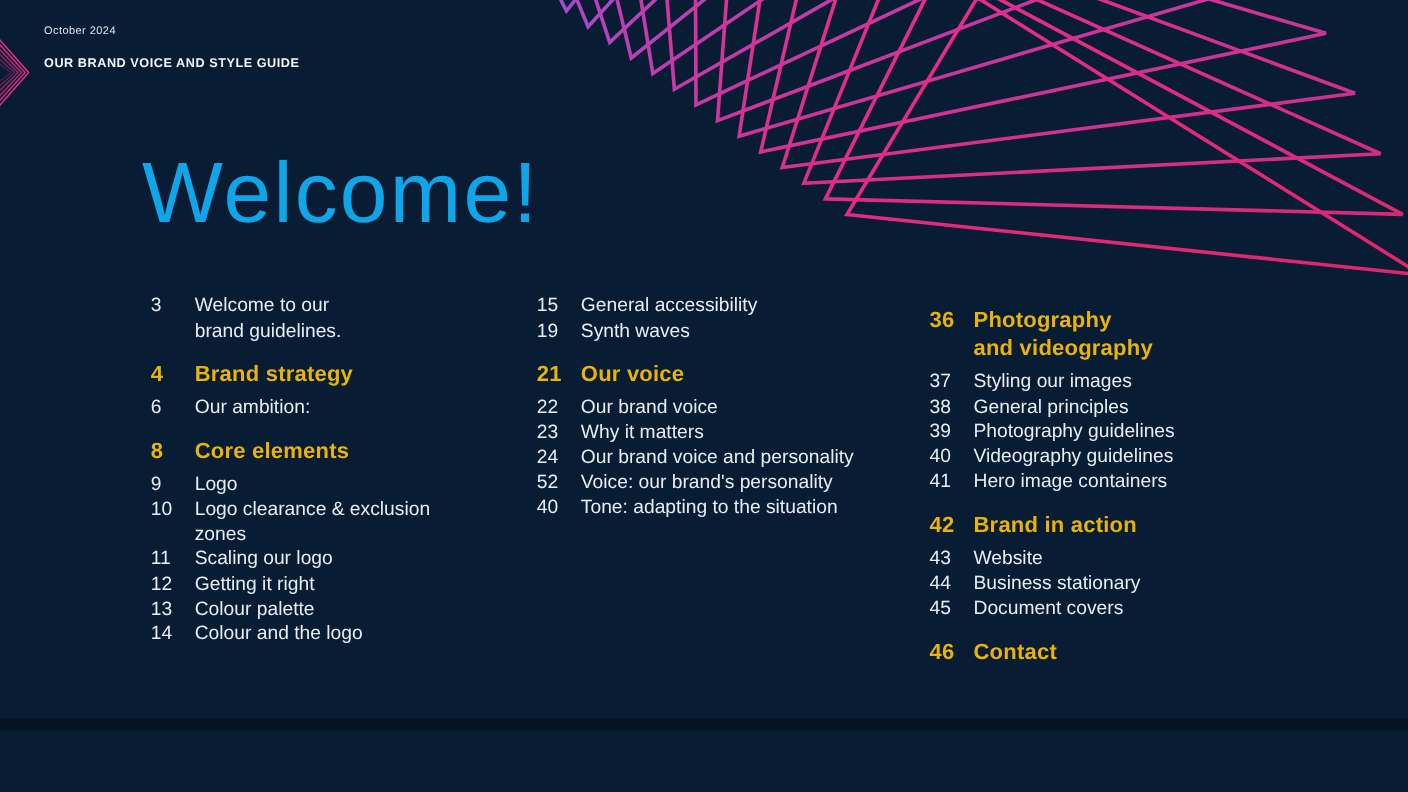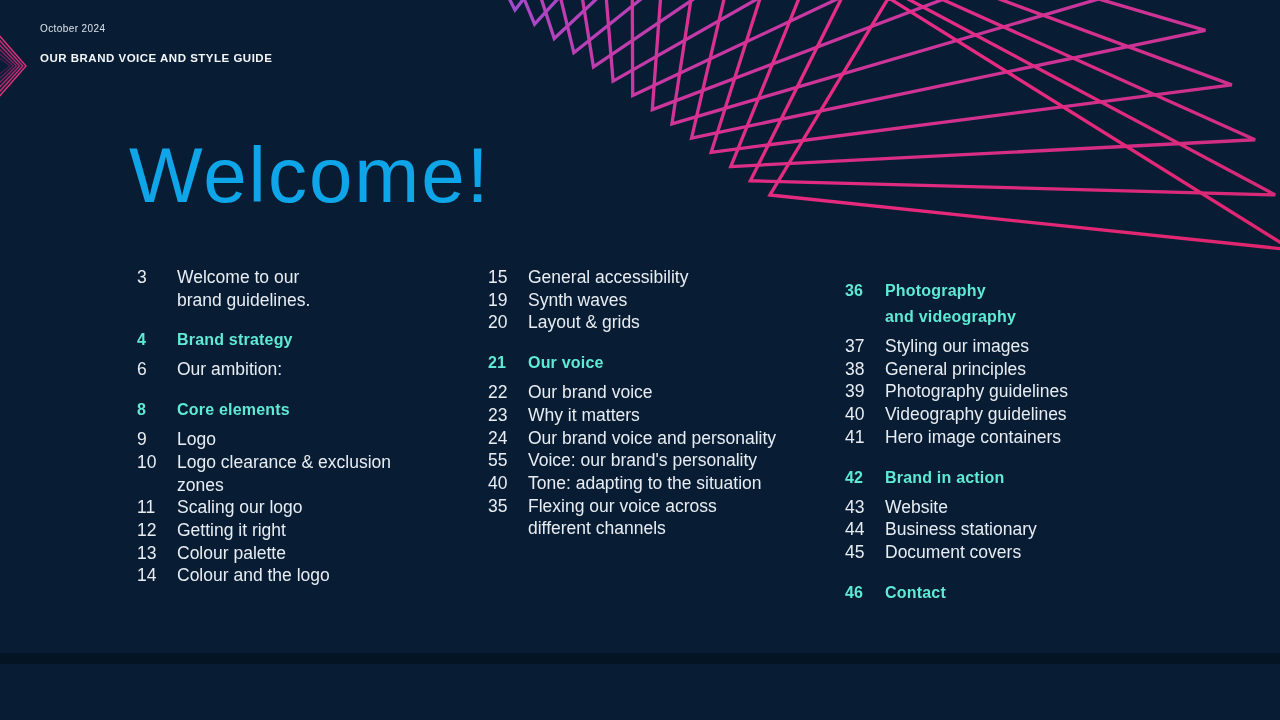--- a/index.html
+++ b/index.html
@@ -15,21 +15,21 @@
     position:absolute;left:129px;top:136px;margin:0;
     font-size:78px;font-weight:100;letter-spacing:2px;color:#0ea5e9;line-height:1;
   }
   .toc-col{position:absolute;top:266px;}
   #col1{left:137px;width:340px;}
   #col2{left:488px;width:345px;}
   #col3{left:845px;width:330px;}
   .toc-row{display:flex;color:#E8EDF3;font-size:17.5px;line-height:22.7px;}
   .toc-row .num{flex:0 0 40px;}
   .toc-row .label{white-space:pre-line;}
-  .toc-header{color:#5eead4;font-weight:bold;font-size:16px;line-height:26px;margin-top:16px;margin-bottom:5px;letter-spacing:.2px;}
+  .toc-header{color:#eab308;font-weight:bold;font-size:20px;line-height:26px;margin-top:16px;margin-bottom:5px;letter-spacing:.2px;}
   .toc-col .toc-header:first-child{margin-top:12px;}
   .footer-line{position:absolute;left:0;top:669px;width:435px;height:3px;background:#EFF3F7;}
   .page-num{position:absolute;left:414px;top:681px;width:32px;text-align:center;font-size:13px;font-weight:bold;color:#E8EDF3;}
   .bottom-band{position:absolute;left:0;bottom:0;width:1280px;height:11px;background:rgba(0,0,0,0.3);}
 </style>
 </head>
 <body>
 
 <div class="slide">
 
@@ -171,52 +171,43 @@
       </div>
     <div class="toc-col" id="col2">
         <div class="toc-row toc-item">
           <span class="num">15</span>
           <span class="label">General accessibility</span>
         </div>
         <div class="toc-row toc-item">
           <span class="num">19</span>
           <span class="label">Synth waves</span>
         </div>
-        <div class="toc-row toc-item">
-          <span class="num">20</span>
-          <span class="label">Layout &amp; grids</span>
-        </div>
         <div class="toc-row toc-header">
           <span class="num">21</span>
           <span class="label">Our voice</span>
         </div>
         <div class="toc-row toc-item">
           <span class="num">22</span>
           <span class="label">Our brand voice</span>
         </div>
         <div class="toc-row toc-item">
           <span class="num">23</span>
           <span class="label">Why it matters</span>
         </div>
         <div class="toc-row toc-item">
           <span class="num">24</span>
           <span class="label">Our brand voice and personality</span>
         </div>
         <div class="toc-row toc-item">
-          <span class="num">55</span>
+          <span class="num">52</span>
           <span class="label">Voice: our brand's personality</span>
         </div>
         <div class="toc-row toc-item">
           <span class="num">40</span>
           <span class="label">Tone: adapting to the situation</span>
-        </div>
-        <div class="toc-row toc-item">
-          <span class="num">35</span>
-          <span class="label">Flexing our voice across
-different channels</span>
         </div>
       </div>
     <div class="toc-col" id="col3">
         <div class="toc-row toc-header">
           <span class="num">36</span>
           <span class="label">Photography
 and videography</span>
         </div>
         <div class="toc-row toc-item">
           <span class="num">37</span>

